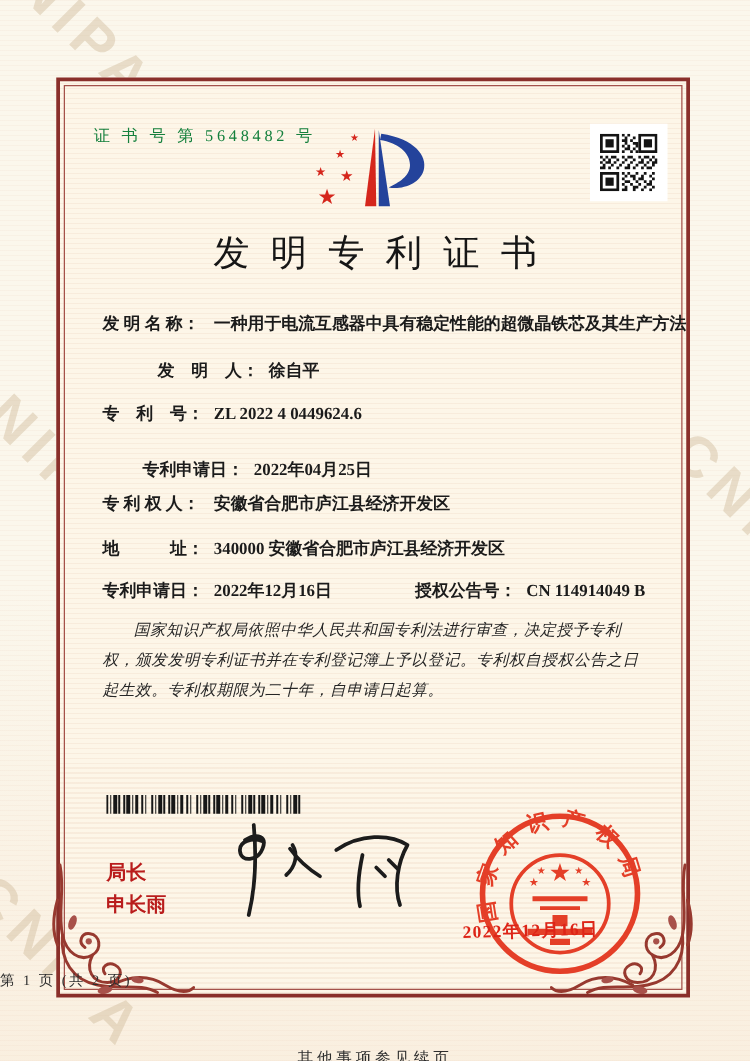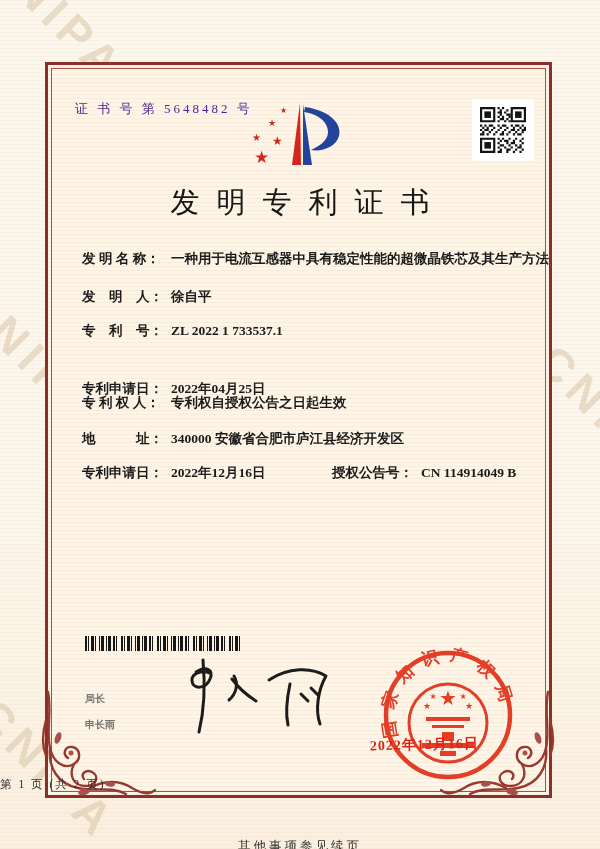--- a/index.html
+++ b/index.html
@@ -26,21 +26,21 @@
       repeating-linear-gradient(0deg, rgba(214,160,130,0.12) 0 1px, rgba(0,0,0,0) 1px 4px),
       #fdf6e8;
     box-sizing:border-box;
   }
   .frame-inner{
     position:absolute;left:3px;top:3px;right:3px;bottom:3px;
     border:1px solid #a4514a;pointer-events:none;
   }
   .cert-no{
     position:absolute;left:75px;top:100px;z-index:5;
-    font-size:13px;letter-spacing:3px;color:#4c1d95;font-weight:500;
+    font-size:13px;letter-spacing:3px;color:#15803d;font-weight:500;
   }
   .logo{position:absolute;left:246px;top:101px;z-index:5;}
   .qr{
     position:absolute;left:472px;top:99px;width:62px;height:62px;
     background:#fff;z-index:5;display:flex;align-items:center;justify-content:center;
   }
   .title{
     position:absolute;left:0;right:0;top:183px;z-index:5;
     text-align:center;font-size:29px;font-weight:normal;color:#161616;
     letter-spacing:17px;text-indent:17px;white-space:nowrap;
@@ -64,22 +64,22 @@
       #161616 14px 15px, rgba(0,0,0,0) 15px 16px,
       #161616 16px 19px, rgba(0,0,0,0) 19px 21px,
       #161616 21px 22px, rgba(0,0,0,0) 22px 23px,
       #161616 23px 26px, rgba(0,0,0,0) 26px 28px,
       #161616 28px 30px, rgba(0,0,0,0) 30px 31px,
       #161616 31px 32px, rgba(0,0,0,0) 32px 36px);
     background-size:36px 100%;background-repeat:repeat-x;
   }
   .signer{
     position:absolute;left:85px;top:686px;z-index:5;
-    font-family:Liberation Serif, serif;
-    font-size:10px;font-weight:bold;color:#737373;line-height:26px;
+    font-family:Liberation Mono, monospace;
+    font-size:16px;font-weight:bold;color:#b91c1c;line-height:26px;
   }
   .sig{position:absolute;left:172px;top:652px;z-index:6;}
   .seal{position:absolute;left:378px;top:645px;z-index:6;}
   .seal-date{
     position:absolute;left:370px;top:736px;z-index:7;
     font-size:14px;font-weight:bold;color:#dd2417;letter-spacing:1px;
     transform:rotate(-1.5deg);white-space:nowrap;
   }
   .ornament{position:absolute;z-index:4;}
   .orn-left{left:38px;top:690px;}
@@ -133,41 +133,42 @@
       <path d="M24 0h3v3h-3zM30 0h3v3h-3zM27 3h3v3h-3zM36 3h3v3h-3zM24 6h6v3h-6zM33 6h3v3h-3zM27 9h3v3h-3zM36 9h6v3h-6zM24 12h3v3h-3zM30 12h3v3h-3zM39 12h3v3h-3zM27 15h6v3h-6zM36 15h3v3h-3zM24 18h3v3h-3zM33 18h3v3h-3zM39 18h3v3h-3zM0 24h3v3H0zM6 24h3v3H6zM12 24h6v3h-6zM24 24h3v3h-3zM30 24h6v3h-6zM42 24h3v3h-3zM48 24h6v3h-6zM57 24h3v3h-3zM3 27h3v3H3zM9 27h3v3H9zM18 27h3v3h-3zM27 27h3v3h-3zM36 27h3v3h-3zM45 27h3v3h-3zM54 27h3v3h-3zM60 27h3v3h-3zM0 30h3v3H0zM6 30h6v3H6zM15 30h3v3h-3zM24 30h3v3h-3zM33 30h3v3h-3zM42 30h6v3h-6zM51 30h3v3h-3zM57 30h6v3h-6zM3 33h3v3H3zM12 33h3v3h-3zM21 33h3v3h-3zM30 33h3v3h-3zM39 33h3v3h-3zM48 33h3v3h-3zM57 33h3v3h-3zM0 36h6v3H0zM9 36h3v3H9zM18 36h3v3h-3zM27 36h6v3h-6zM36 36h3v3h-3zM45 36h3v3h-3zM51 36h6v3h-6zM24 42h3v3h-3zM30 42h3v3h-3zM39 42h3v3h-3zM48 42h3v3h-3zM57 42h3v3h-3zM27 45h3v3h-3zM33 45h6v3h-6zM45 45h3v3h-3zM54 45h3v3h-3zM24 48h3v3h-3zM36 48h3v3h-3zM42 48h6v3h-6zM57 48h3v3h-3zM27 51h6v3h-6zM39 51h3v3h-3zM48 51h3v3h-3zM54 51h3v3h-3zM24 54h3v3h-3zM33 54h3v3h-3zM42 54h3v3h-3zM51 54h6v3h-6zM27 57h3v3h-3zM36 57h6v3h-6zM48 57h3v3h-3zM57 57h3v3h-3zM24 60h6v3h-6zM36 60h3v3h-3zM45 60h3v3h-3zM54 60h3v3h-3z"></path>
     </g>
   </svg>
 </div>
 
 <div class="title">发明专利证书</div>
 
 <div class="row" style="top:250px;">
   <span class="lbl">发 明 名 称：</span><span class="val">一种用于电流互感器中具有稳定性能的超微晶铁芯及其生产方法</span>
 </div>
-<div class="row" style="top:288px;">
+<div class="row" style="top:288px;margin-left:44px;">
   <span class="lbl">发　明　人：</span><span class="val">徐自平</span>
 </div>
 <div class="row" style="top:322px;">
-  <span class="lbl">专　利　号：</span><span class="val">ZL 2022 1 733537.1</span>
-</div>
-<div class="row" style="top:380px;">
+  <span class="lbl">专　利　号：</span><span class="val">ZL 2022 4 0449624.6</span>
+</div>
+<div class="row" style="top:367px;margin-left:32px;">
   <span class="lbl">专利申请日：</span><span class="val">2022年04月25日</span>
 </div>
 <div class="row" style="top:394px;">
-  <span class="lbl">专 利 权 人：</span><span class="val">专利权自授权公告之日起生效</span>
+  <span class="lbl">专 利 权 人：</span><span class="val">安徽省合肥市庐江县经济开发区</span>
 </div>
 <div class="row" style="top:430px;">
   <span class="lbl">地　　　址：</span><span class="val">340000 安徽省合肥市庐江县经济开发区</span>
 </div>
 <div class="row" style="top:464px;width:440px;">
   <span><span class="lbl">专利申请日：</span><span class="val">2022年12月16日</span></span>
   <span class="pair2"><span class="lbl">授权公告号：</span><span class="val">CN 114914049 B</span></span>
 </div>
 
 <div class="paras">
+  <p class="para">国家知识产权局依照中华人民共和国专利法进行审查，决定授予专利权，颁发发明专利证书并在专利登记簿上予以登记。专利权自授权公告之日起生效。专利权期限为二十年，自申请日起算。</p>
 </div>
 
 <div class="barcode"></div>
 
 <div class="signer">
   <div>局长</div>
   <div>申长雨</div>
 </div>
 
 <div class="sig">

